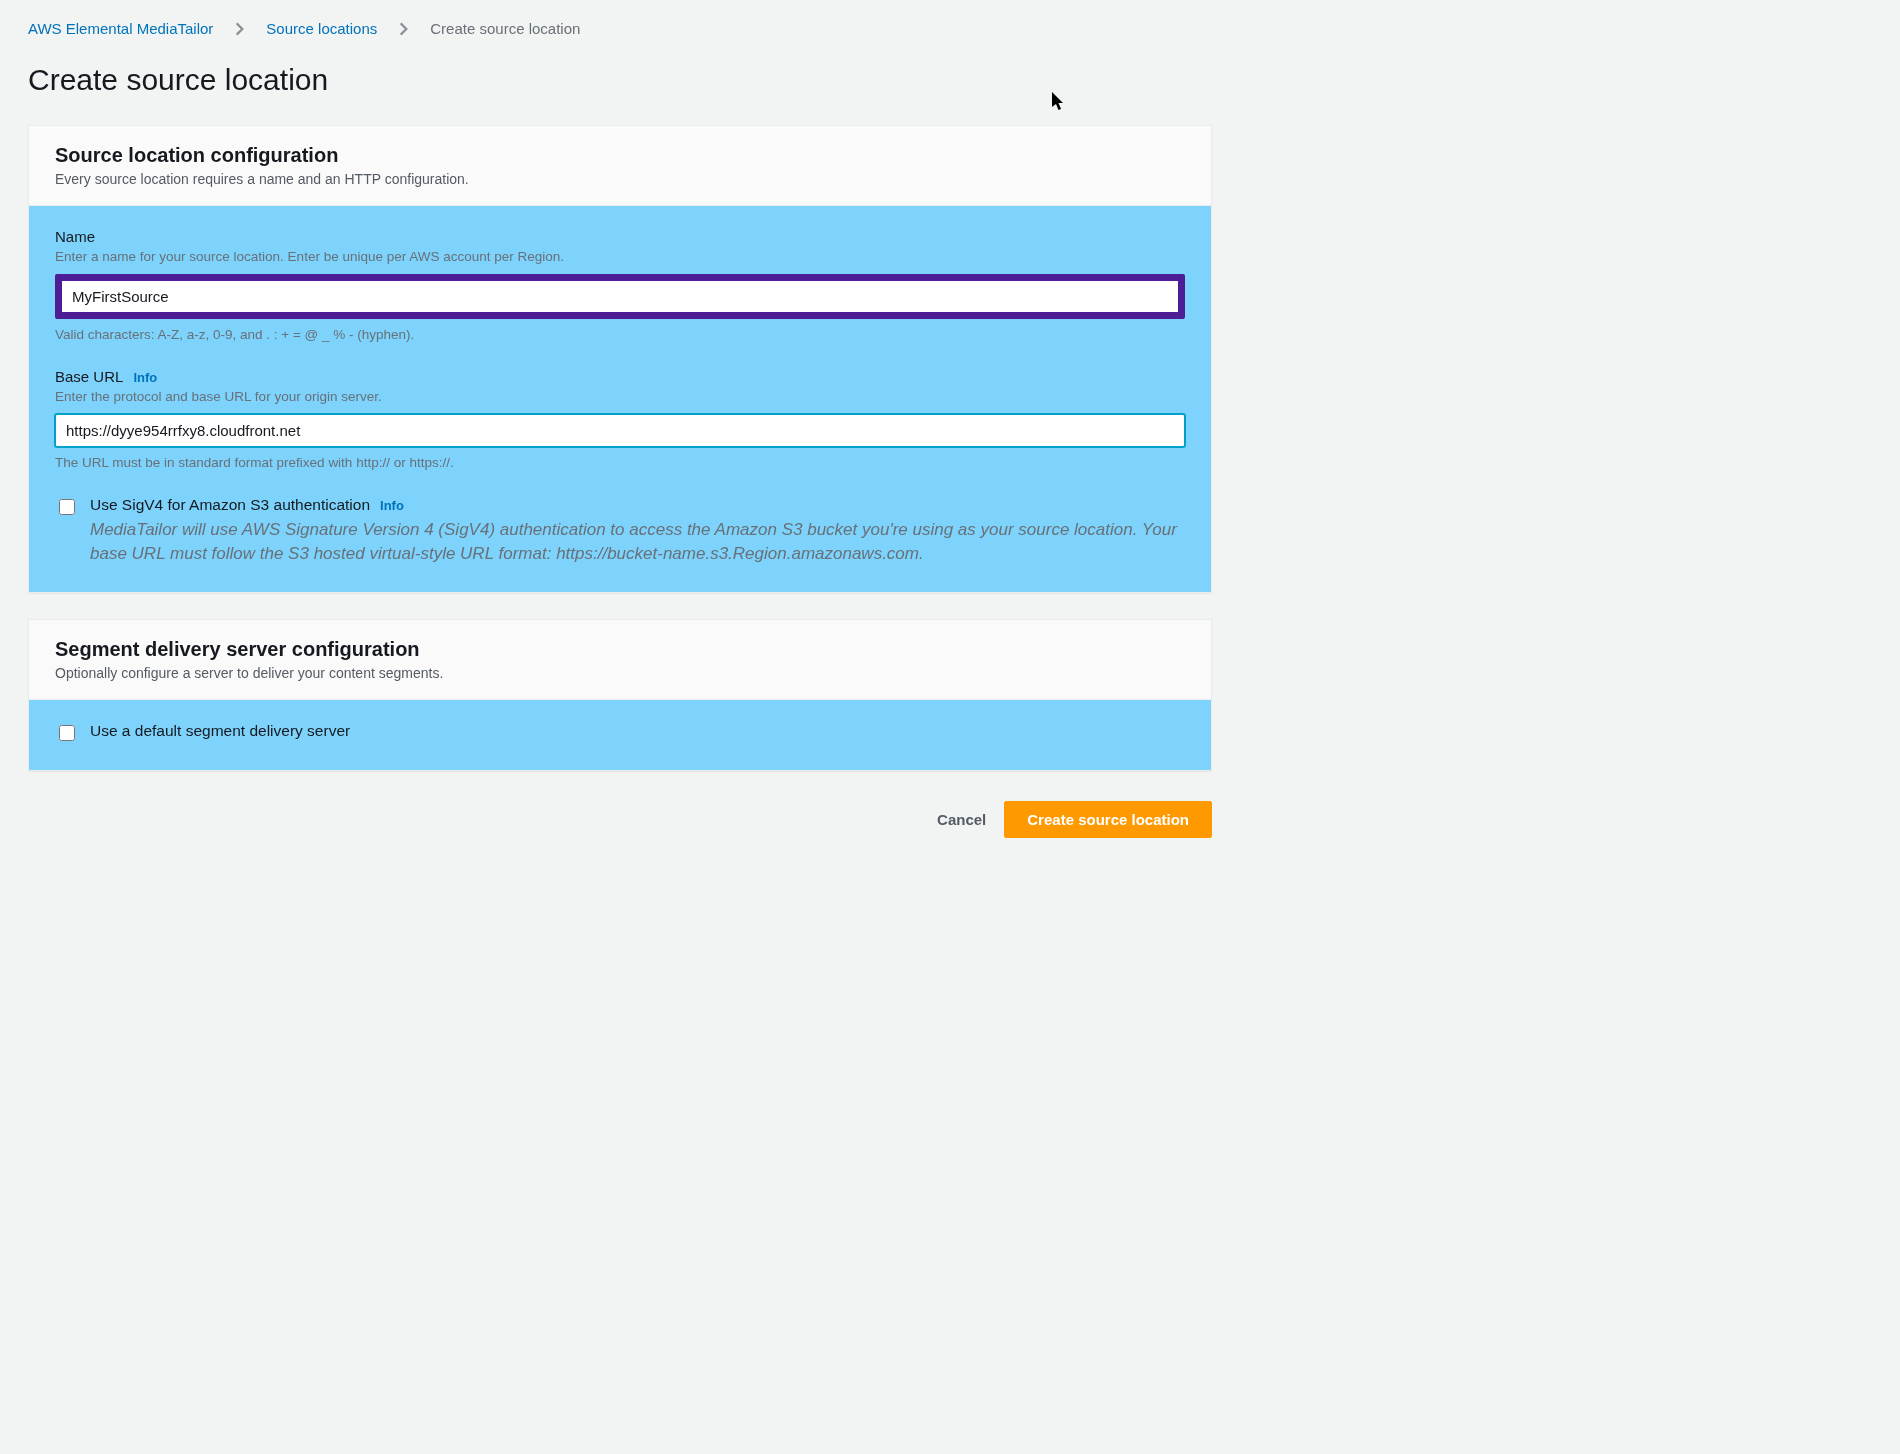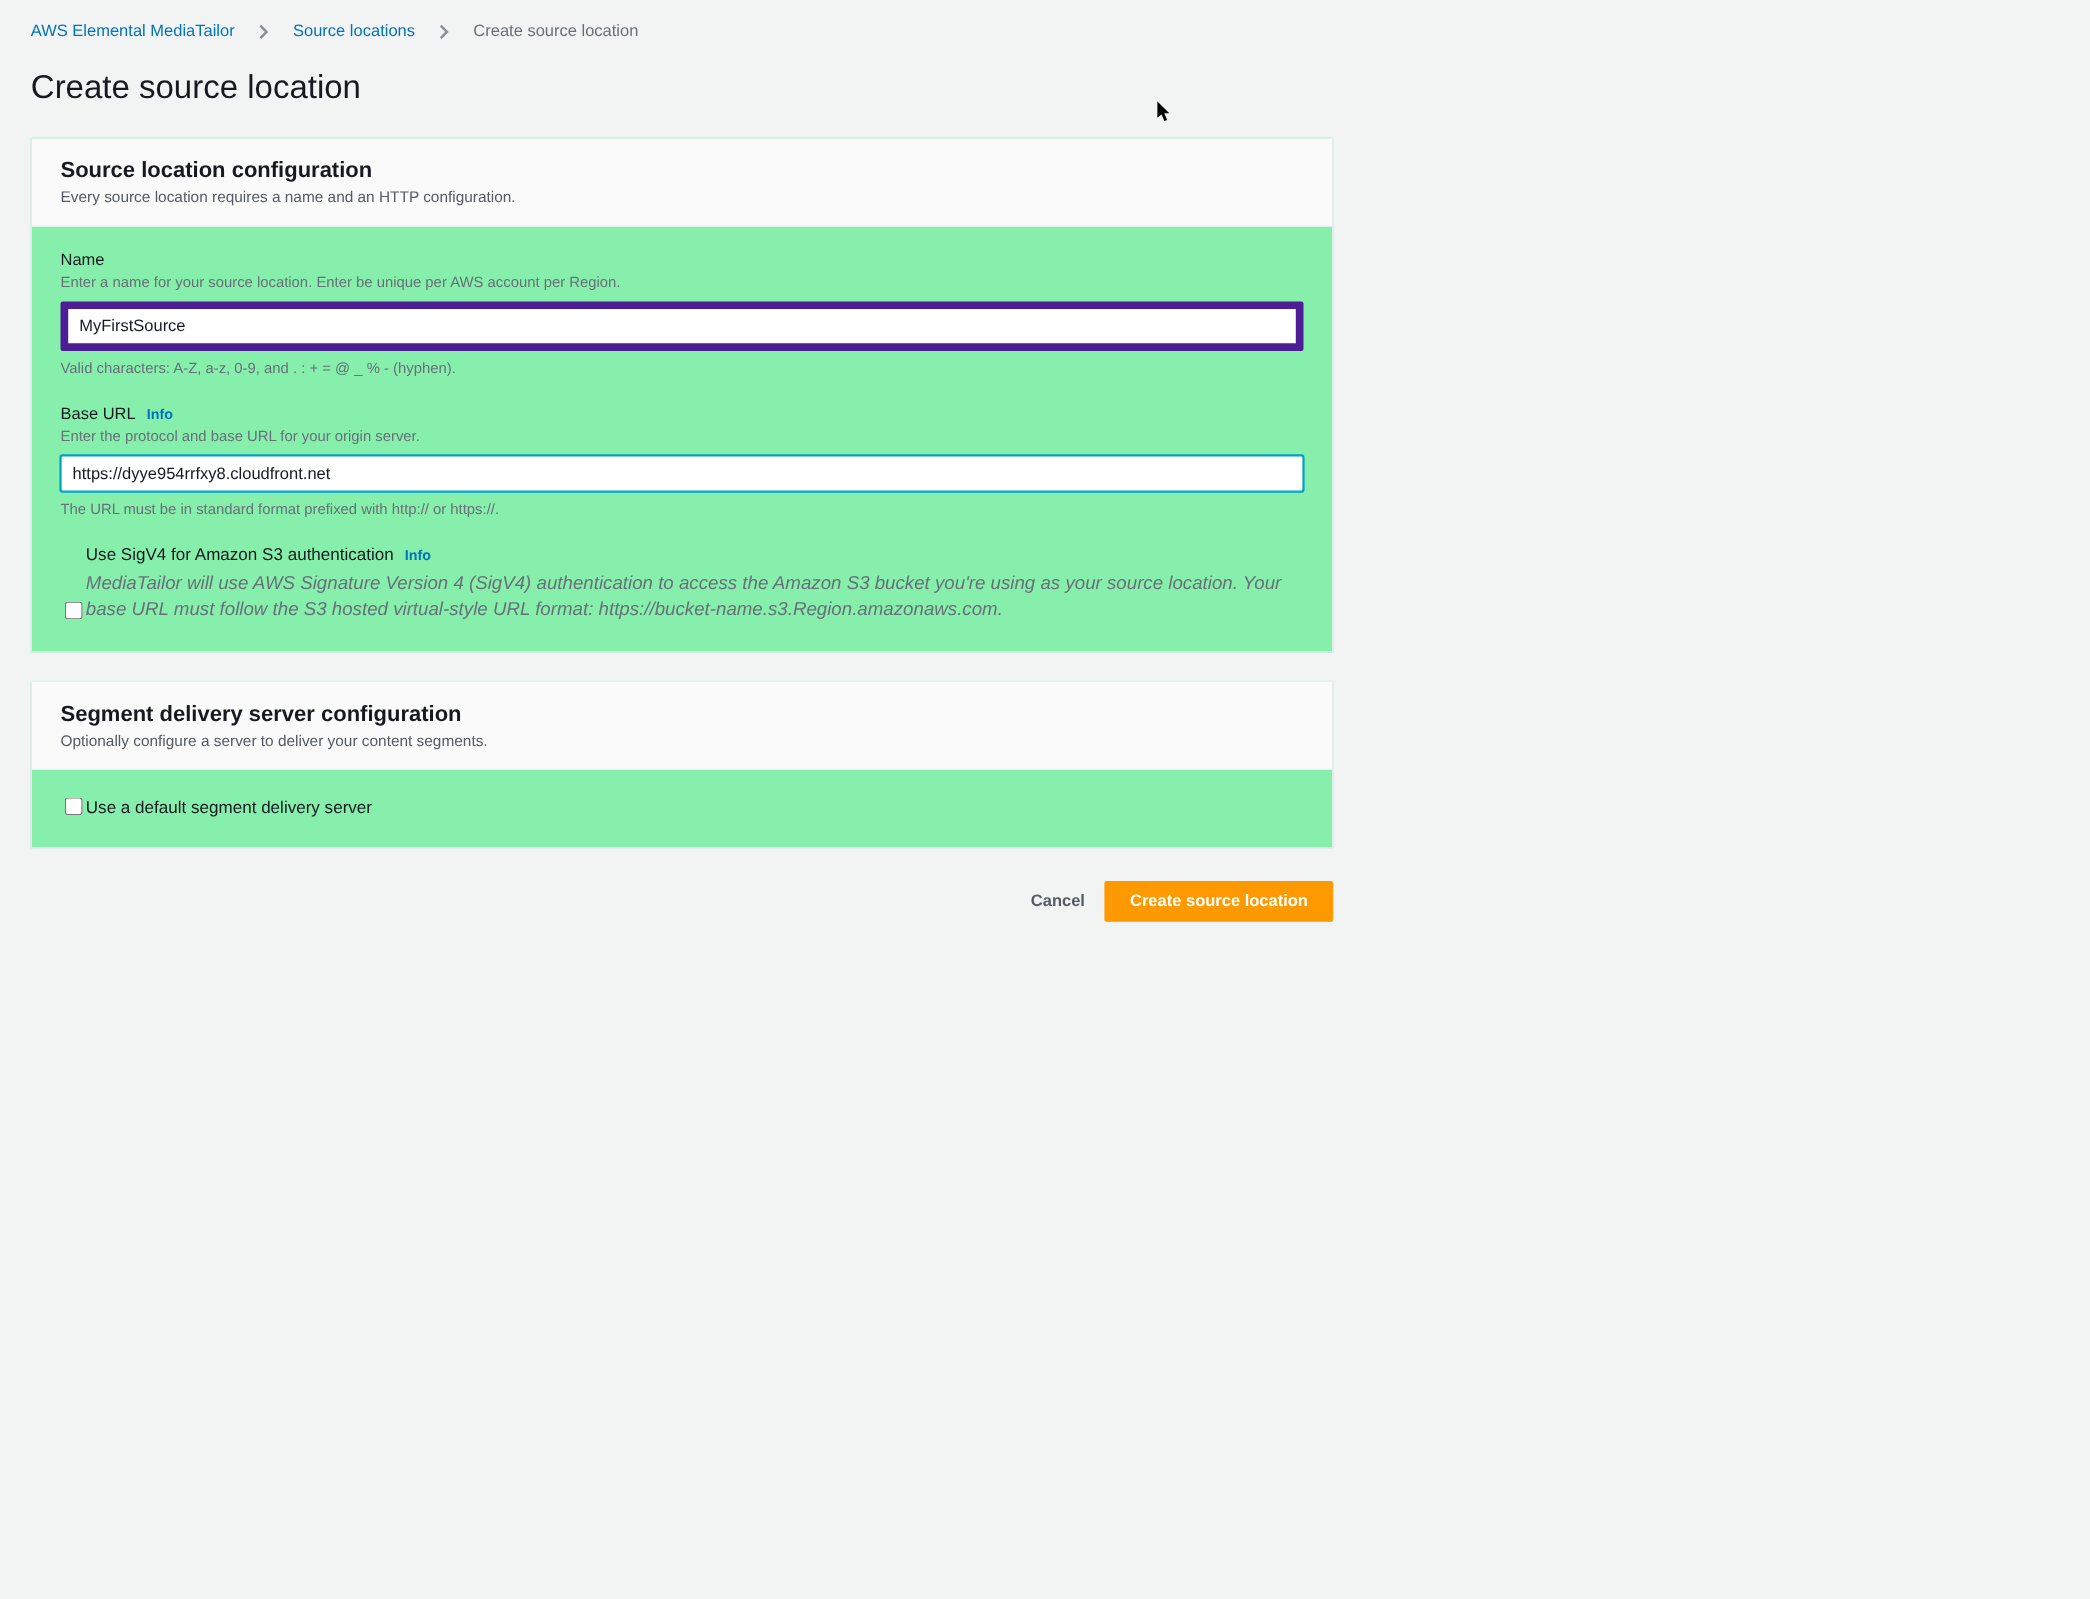--- a/index.html
+++ b/index.html
@@ -35,21 +35,21 @@
   .breadcrumb .chev svg { width: 9px; height: 14px; }
   
   h1.page-title {
     font-size: 30px;
     font-weight: 400;
     margin: 18px 0 28px 0;
     color: #16191f;
   }
   
   .panel {
-    background: #86efac;
+    background: #7dd3fc;
     border: 1px solid #eaeded;
     box-shadow: 0 1px 1px rgba(0,0,0,0.05);
     margin-bottom: 26px;
   }
   .panel-header {
     padding: 18px 26px 18px 26px;
     border-bottom: 1px solid #eaeded;
     background: #fafafa;
   }
   .panel-header h2 {
@@ -102,21 +102,22 @@
     outline: none;
   }
   .info-link {
     color: #0073bb;
     font-weight: 700;
     font-size: 13px;
   }
   
   .check-row {
     display: flex;
-    align-items: flex-end;
+    align-items: flex-start;
+    gap: 12px;
   }
   .check-row input[type=checkbox] {
     width: 16px; height: 16px;
     margin-top: 3px;
     flex: 0 0 auto;
     border: 1px solid #879196;
   }
   .check-row .check-label {
     font-size: 15.5px;
     color: #16191f;

